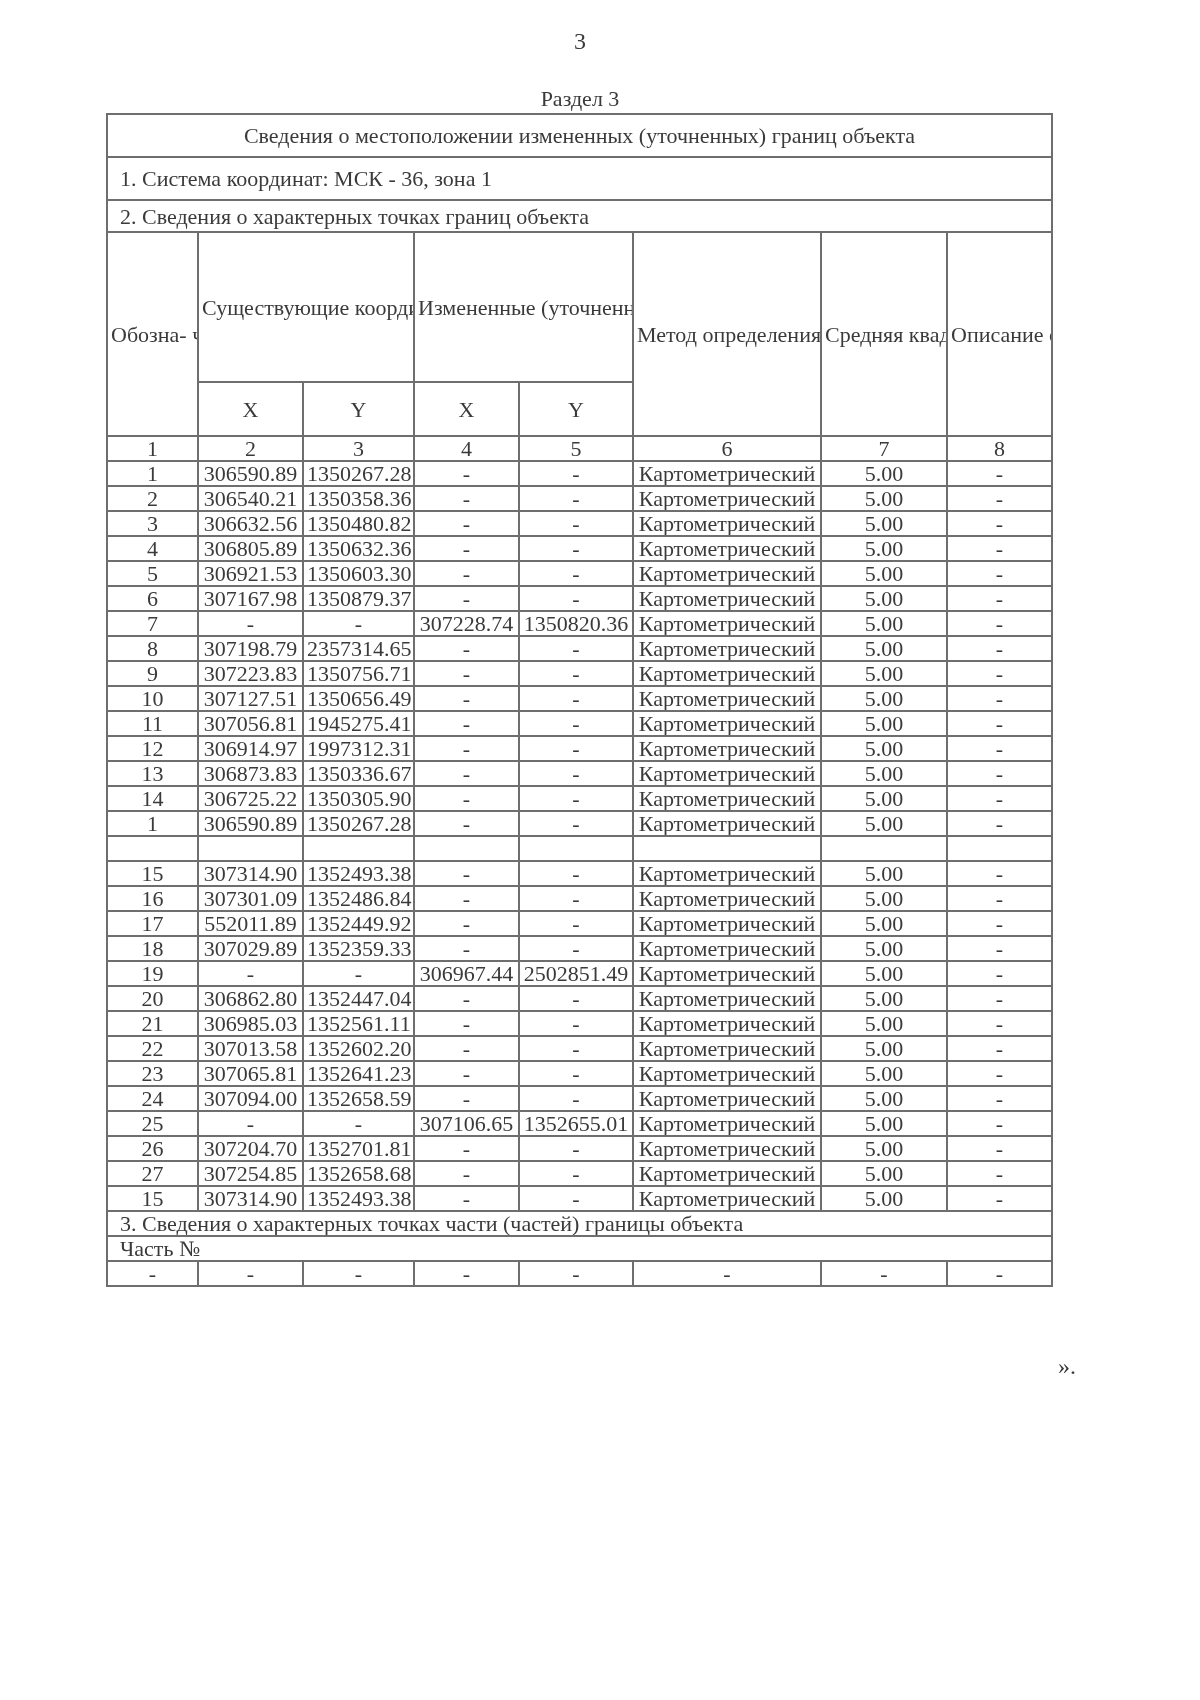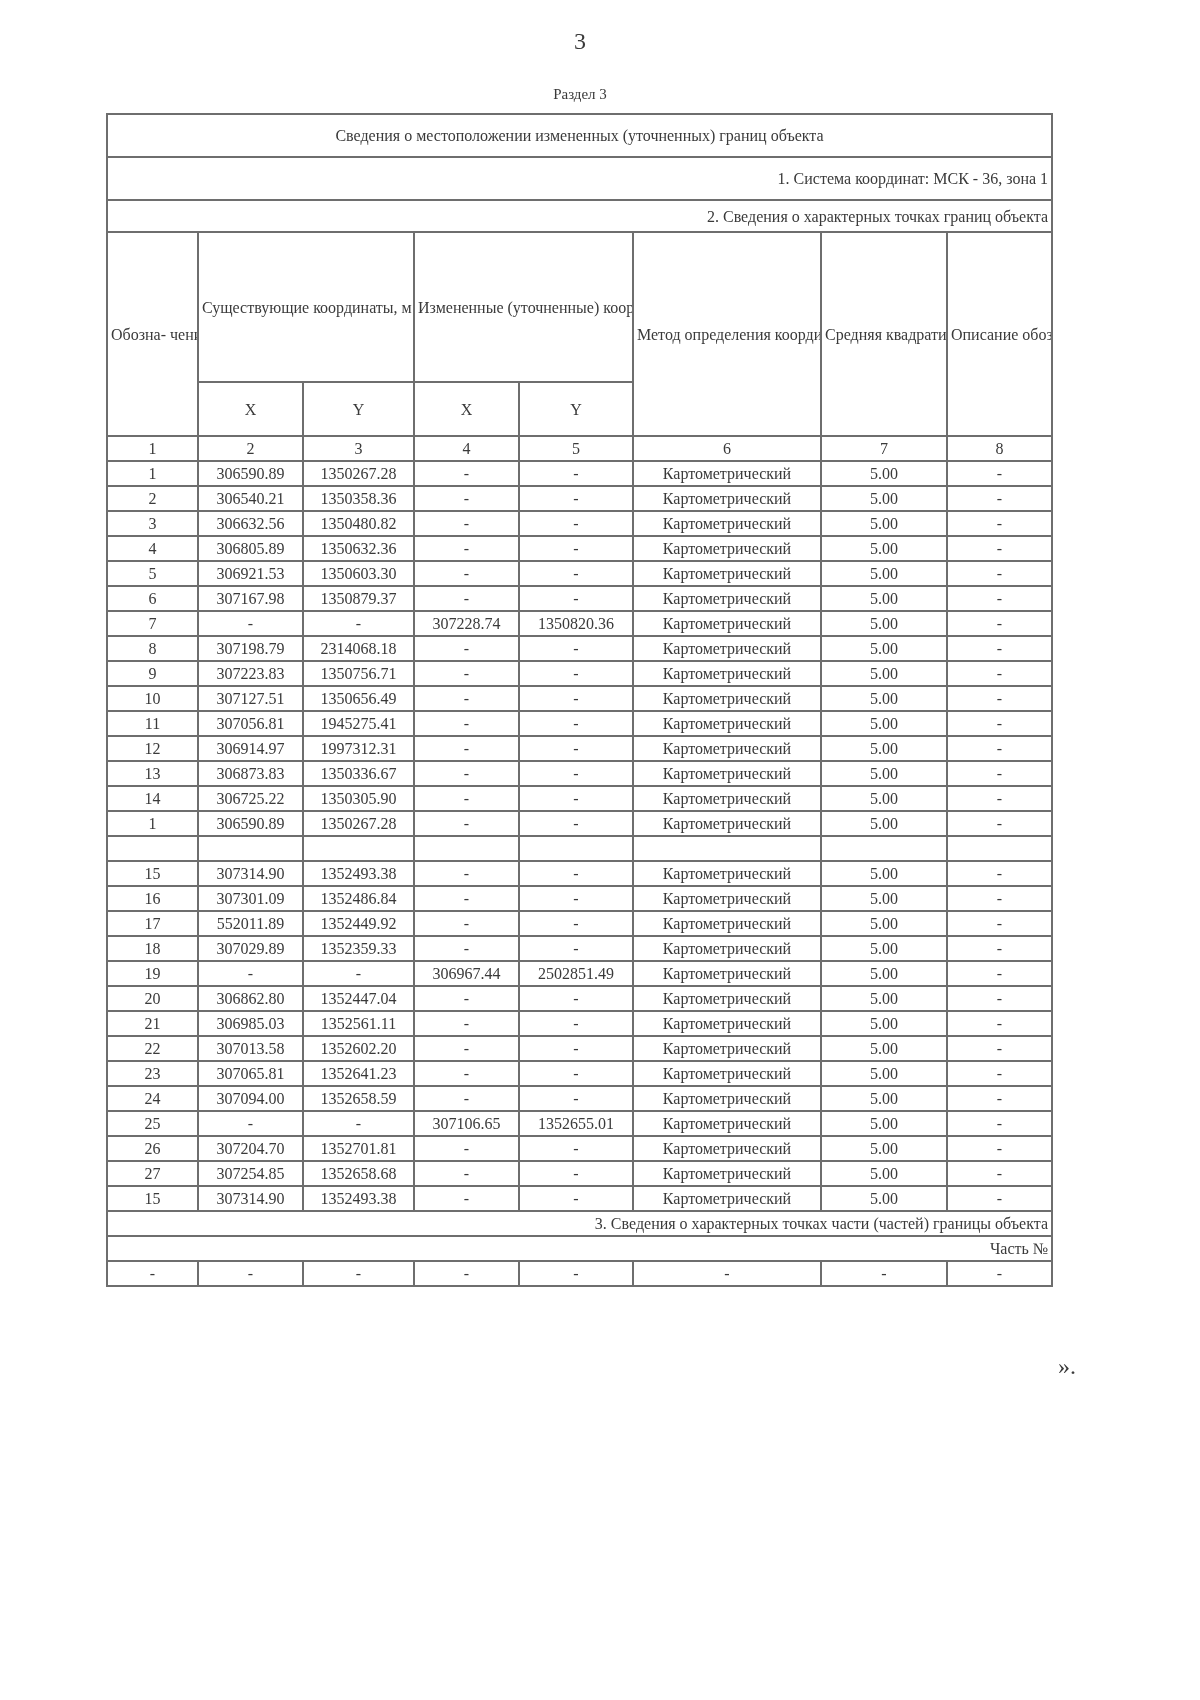--- a/index.html
+++ b/index.html
@@ -1,21 +1,21 @@
 <!DOCTYPE html>
 <html><head>
 <meta charset="utf-8">
 <style>
   html, body { margin: 0; padding: 0; background: #ffffff; }
   body { width: 1200px; height: 1700px; position: relative; font-family: "Liberation Serif", "DejaVu Serif", serif; color: #3a3a3a; }
   .page-num { position: absolute; top: 28px; left: 0; width: 1160px; text-align: center; font-size: 24px; }
-  .section-label { position: absolute; top: 86px; left: 0; width: 1160px; text-align: center; font-size: 15px; }
-  table.main { position: absolute; top: 113px; left: 106px; width: 945px; border-collapse: collapse; table-layout: fixed; font-size: 16px; }
+  .section-label { position: absolute; top: 86px; left: 0; width: 1160px; text-align: center; font-size: 22px; }
+  table.main { position: absolute; top: 113px; left: 106px; width: 945px; border-collapse: collapse; table-layout: fixed; font-size: 22px; }
   table.main td { border: 2px solid #6e6e6e; padding: 0 3px; line-height: 23px; height: 23px; text-align: center; vertical-align: middle; white-space: nowrap; overflow: hidden; }
-  table.main td.left { text-align: right; padding-left: 12px; }
+  table.main td.left { text-align: left; padding-left: 12px; }
   td.title-row { height: 41px !important; }
   td.sys-row { height: 41px !important; }
   td.sec-row { height: 30px !important; }
   td.hdr { white-space: normal; line-height: 26px; }
   td.hdr-left { text-align: left; vertical-align: top; padding-top: 12px; }
   .hdr-top { height: 150px; }
   .hdr-xy { height: 54px; }
   .closing { position: absolute; left: 1058px; top: 1353px; font-size: 24px; }
 </style>
 </head>
@@ -137,21 +137,21 @@
         <td>-</td>
         <td>307228.74</td>
         <td>1350820.36</td>
         <td>Картометрический</td>
         <td>5.00</td>
         <td>-</td>
       </tr>
       <tr>
         <td>8</td>
         <td>307198.79</td>
-        <td>2314068.18</td>
+        <td>2357314.65</td>
         <td>-</td>
         <td>-</td>
         <td>Картометрический</td>
         <td>5.00</td>
         <td>-</td>
       </tr>
       <tr>
         <td>9</td>
         <td>307223.83</td>
         <td>1350756.71</td>

